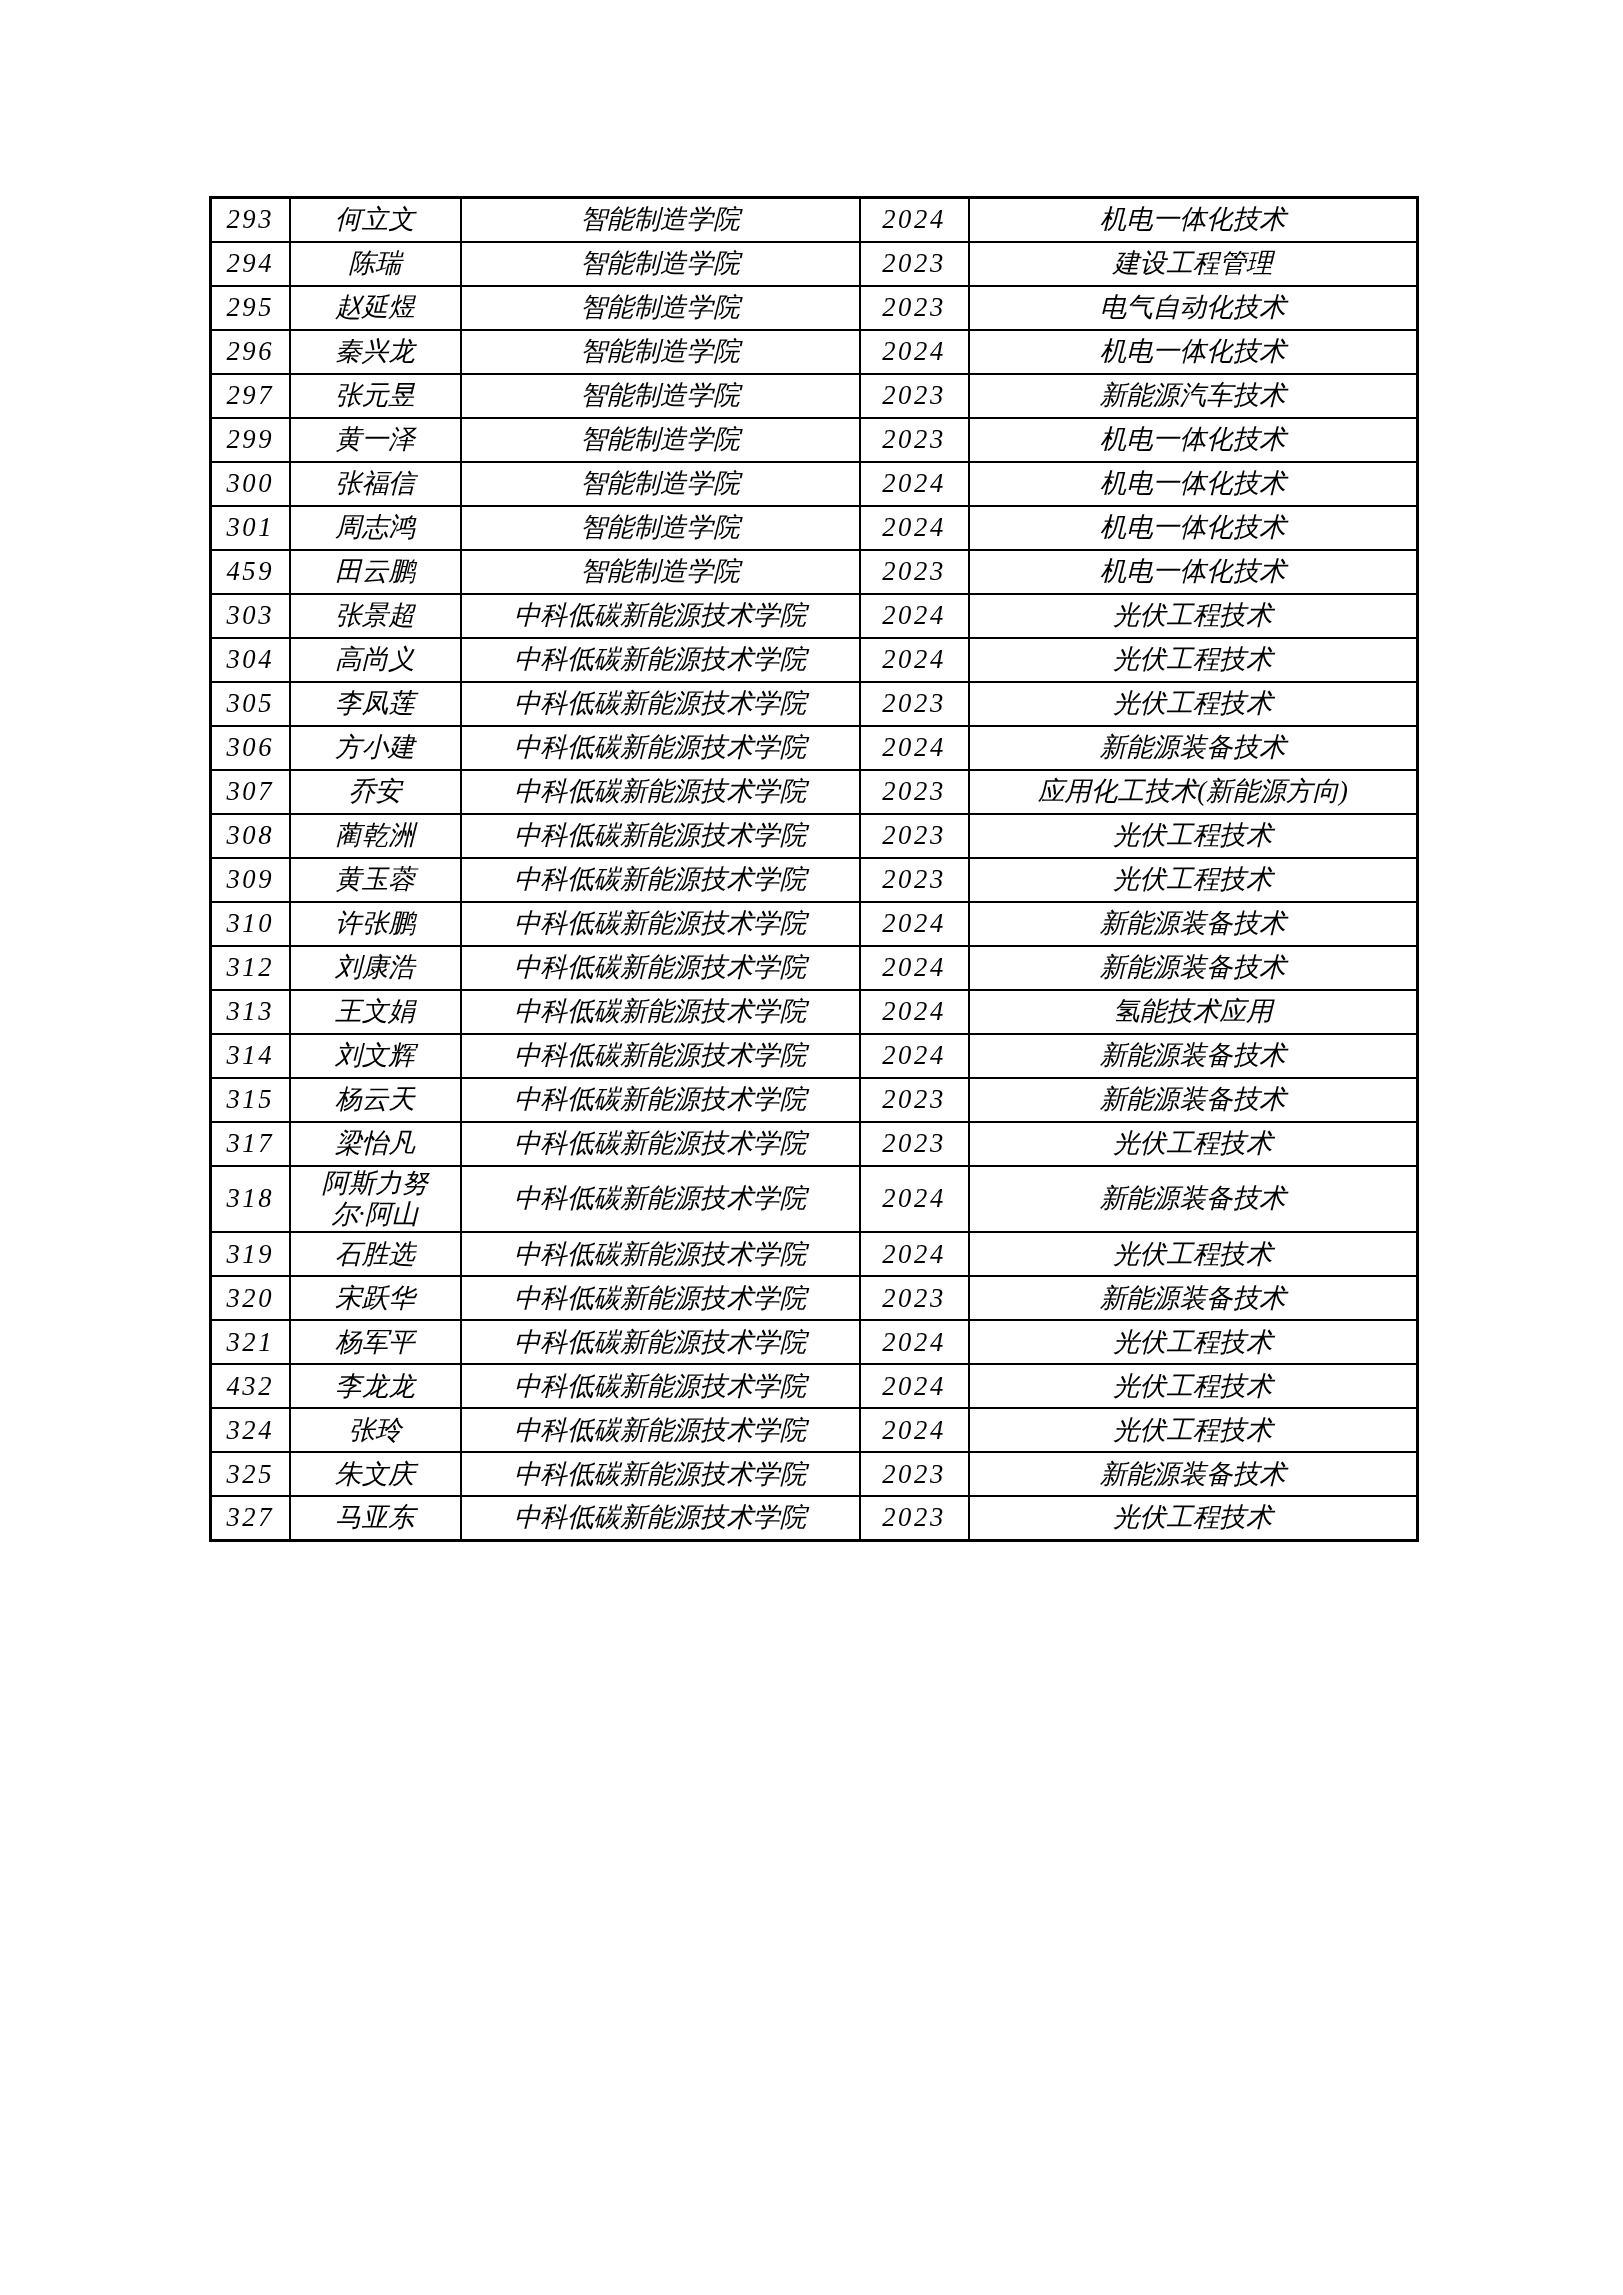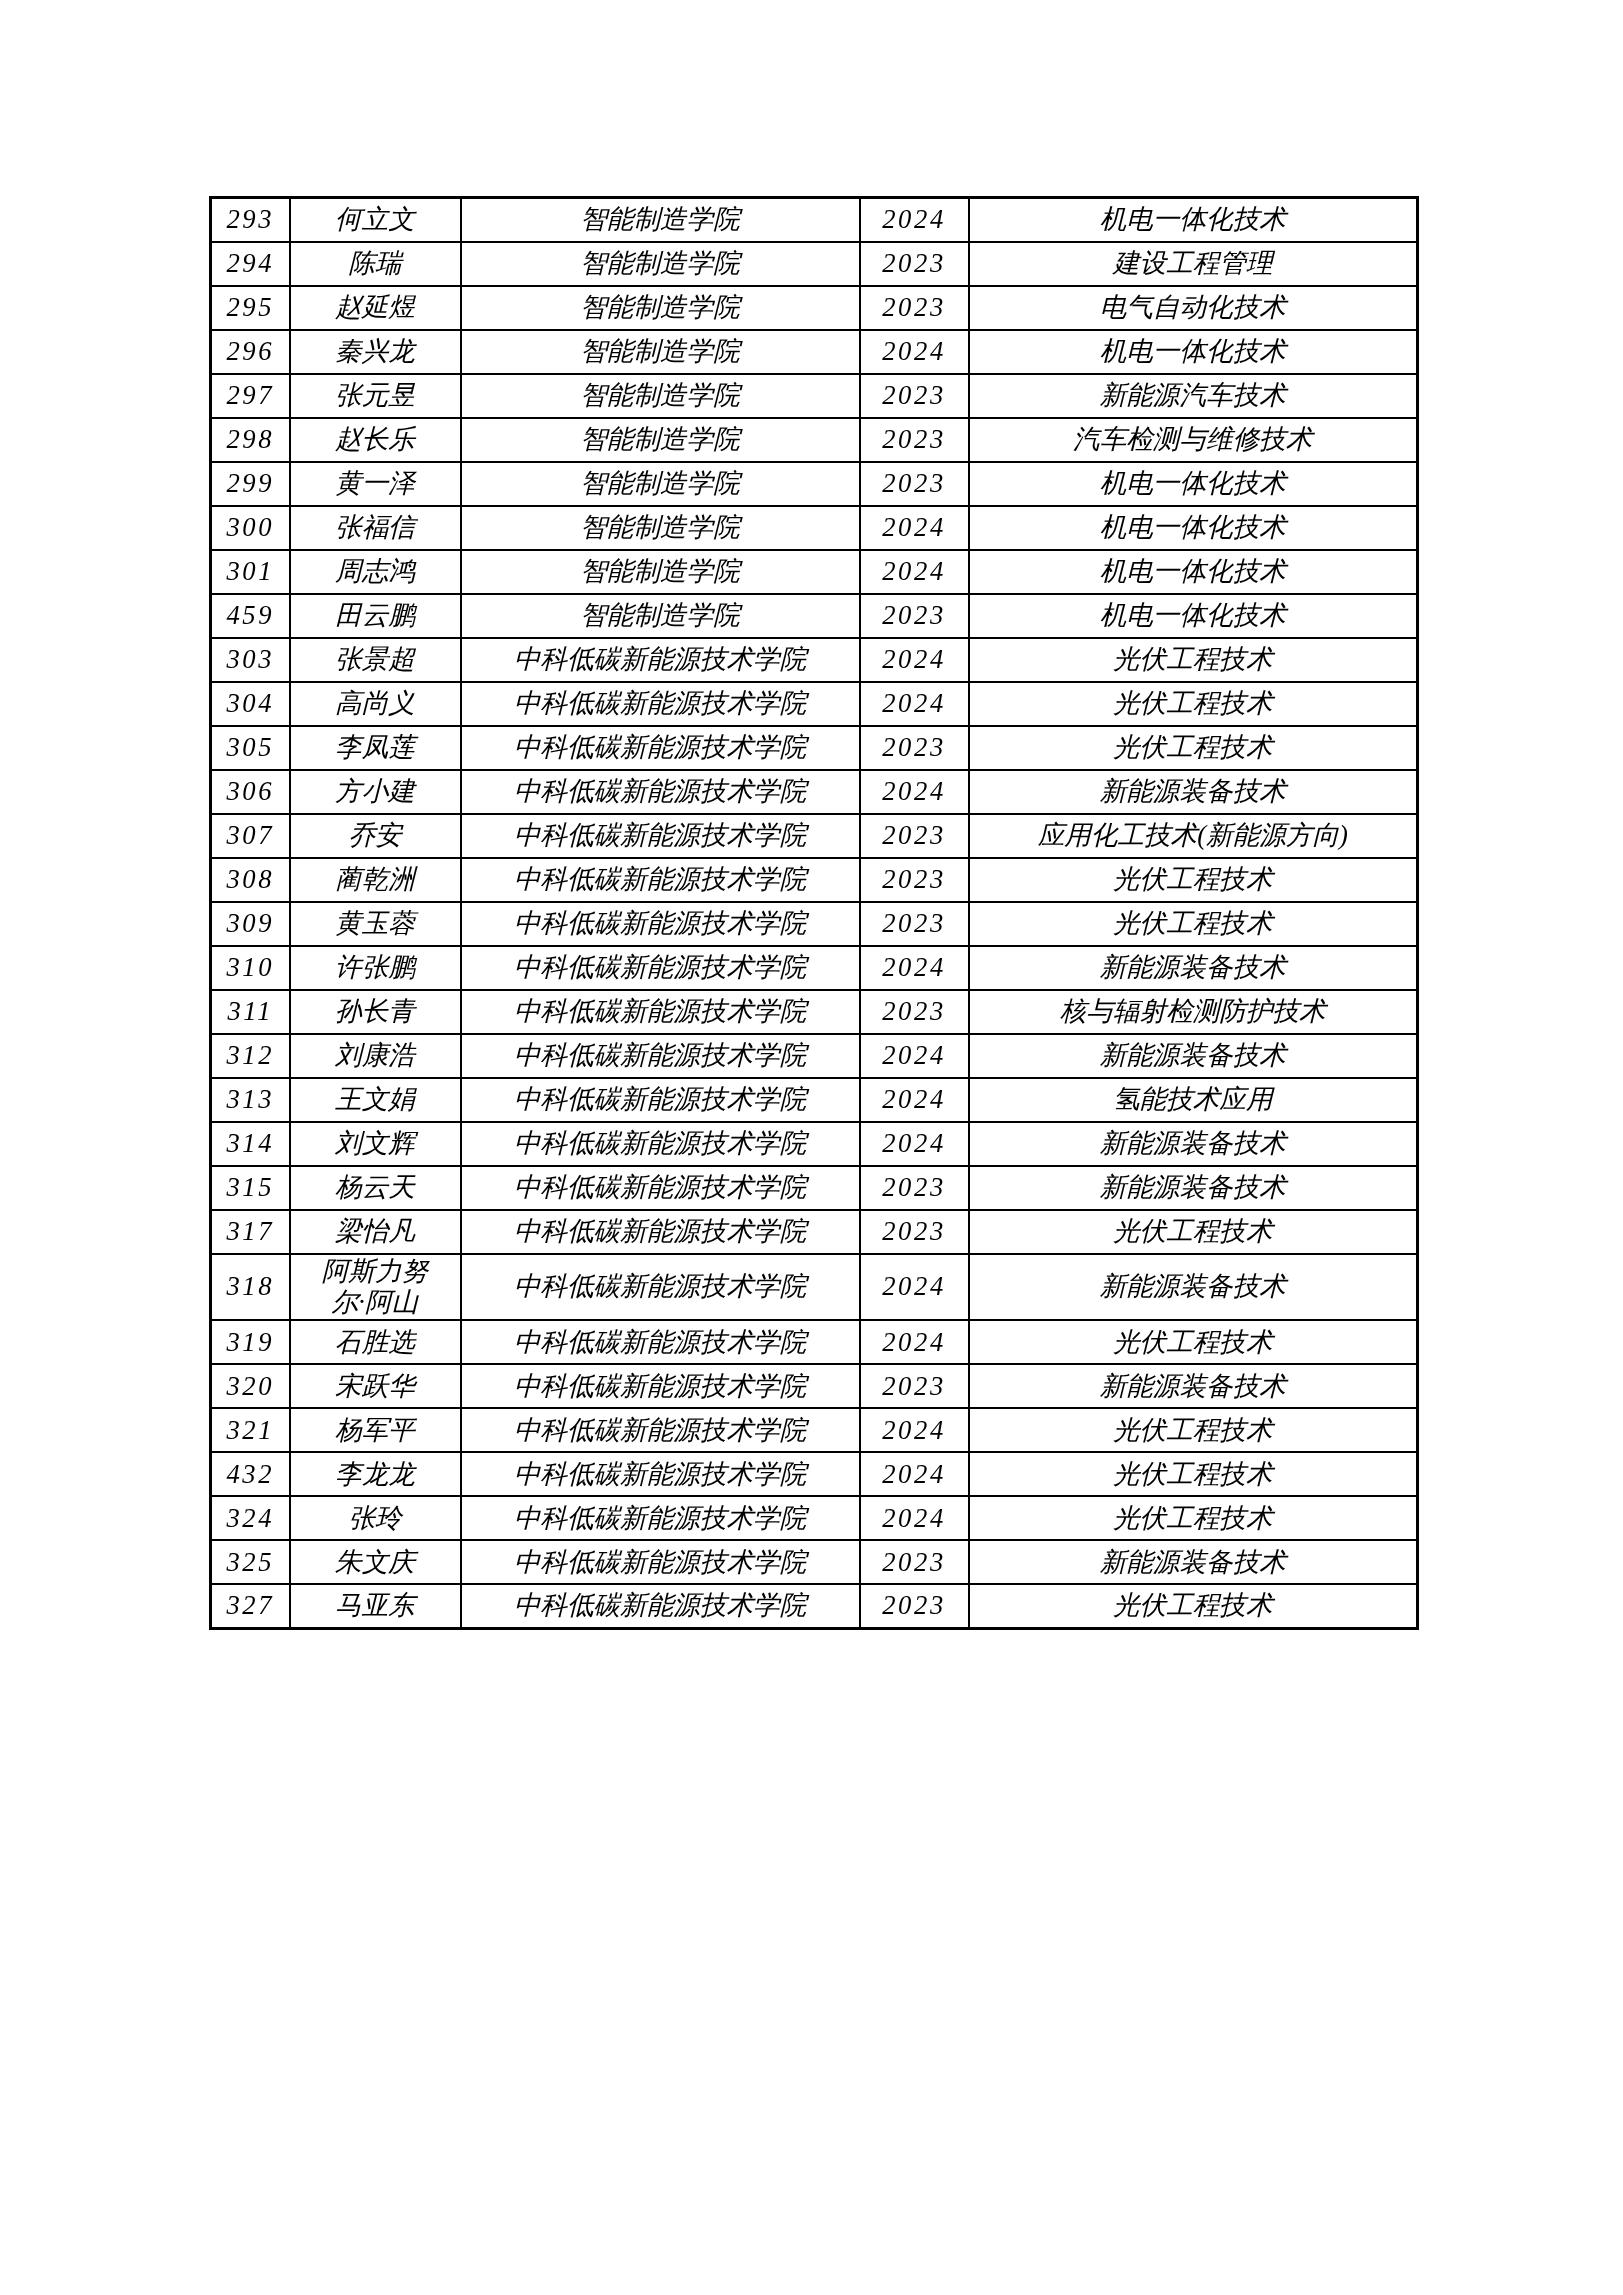--- a/index.html
+++ b/index.html
@@ -90,27 +90,20 @@
     </tr>
 
     <tr>
       <td class="col-no">297</td>
       <td class="col-name">张元昱</td>
       <td class="col-college">智能制造学院</td>
       <td class="col-year">2023</td>
       <td class="col-major">新能源汽车技术</td>
     </tr>
 
-    <tr>
-      <td class="col-no">298</td>
-      <td class="col-name">赵长乐</td>
-      <td class="col-college">智能制造学院</td>
-      <td class="col-year">2023</td>
-      <td class="col-major">汽车检测与维修技术</td>
-    </tr>
 
     <tr>
       <td class="col-no">299</td>
       <td class="col-name">黄一泽</td>
       <td class="col-college">智能制造学院</td>
       <td class="col-year">2023</td>
       <td class="col-major">机电一体化技术</td>
     </tr>
 
     <tr>
@@ -194,27 +187,20 @@
     </tr>
 
     <tr>
       <td class="col-no">310</td>
       <td class="col-name">许张鹏</td>
       <td class="col-college">中科低碳新能源技术学院</td>
       <td class="col-year">2024</td>
       <td class="col-major">新能源装备技术</td>
     </tr>
 
-    <tr>
-      <td class="col-no">311</td>
-      <td class="col-name">孙长青</td>
-      <td class="col-college">中科低碳新能源技术学院</td>
-      <td class="col-year">2023</td>
-      <td class="col-major">核与辐射检测防护技术</td>
-    </tr>
 
     <tr>
       <td class="col-no">312</td>
       <td class="col-name">刘康浩</td>
       <td class="col-college">中科低碳新能源技术学院</td>
       <td class="col-year">2024</td>
       <td class="col-major">新能源装备技术</td>
     </tr>
 
     <tr>

